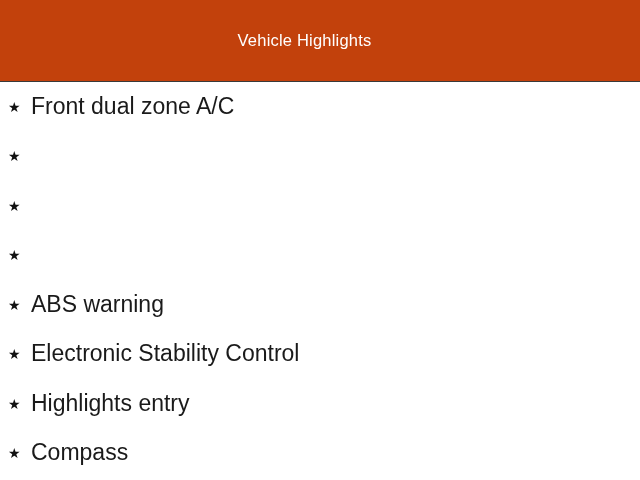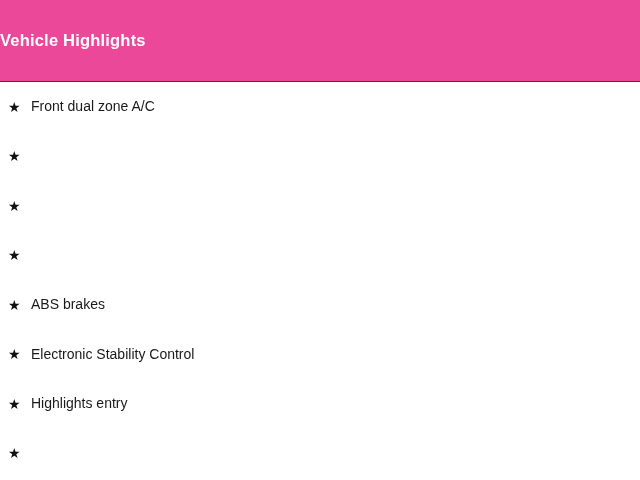--- a/index.html
+++ b/index.html
@@ -8,28 +8,27 @@
   }
   body {
     width: 640px;
     height: 480px;
     background: #ffffff;
     font-family: "Liberation Sans", sans-serif;
     overflow: hidden;
   }
   .header {
     height: 82px;
-    background: #ec4899;
+    background: #c2410c;
     display: flex;
     align-items: center;
-    justify-content: flex-start;
+    justify-content: center;
     padding-right: 31px;
     box-sizing: border-box;
     border-bottom: 1px solid #3a3a3a;
-    font-weight: bold;
   }
   .header-title {
     color: #ffffff;
     font-size: 16.5px;
     letter-spacing: 0.2px;
   }
   .highlights-list {
     padding: 0 0 0 8px;
   }
   .row {
@@ -40,21 +39,21 @@
   .star {
     color: #111111;
     font-size: 14px;
     width: 15px;
     text-align: left;
     line-height: 1;
     flex: 0 0 auto;
   }
   .label {
     color: #1a1a1a;
-    font-size: 14px;
+    font-size: 23px;
     margin-left: 8px;
     line-height: 1.2;
   }
 </style>
 </head>
 <body>
 
 <div class="header">
   <span class="header-title">Vehicle Highlights</span>
 </div>
@@ -68,26 +67,27 @@
       <span class="star">★</span>
     </div>
     <div class="row">
       <span class="star">★</span>
     </div>
     <div class="row">
       <span class="star">★</span>
     </div>
     <div class="row">
       <span class="star">★</span>
-      <span class="label">ABS brakes</span>
+      <span class="label">ABS warning</span>
     </div>
     <div class="row">
       <span class="star">★</span>
       <span class="label">Electronic Stability Control</span>
     </div>
     <div class="row">
       <span class="star">★</span>
       <span class="label">Highlights entry</span>
     </div>
     <div class="row">
       <span class="star">★</span>
+      <span class="label">Compass</span>
     </div>
   </div>
 
 </body></html>

